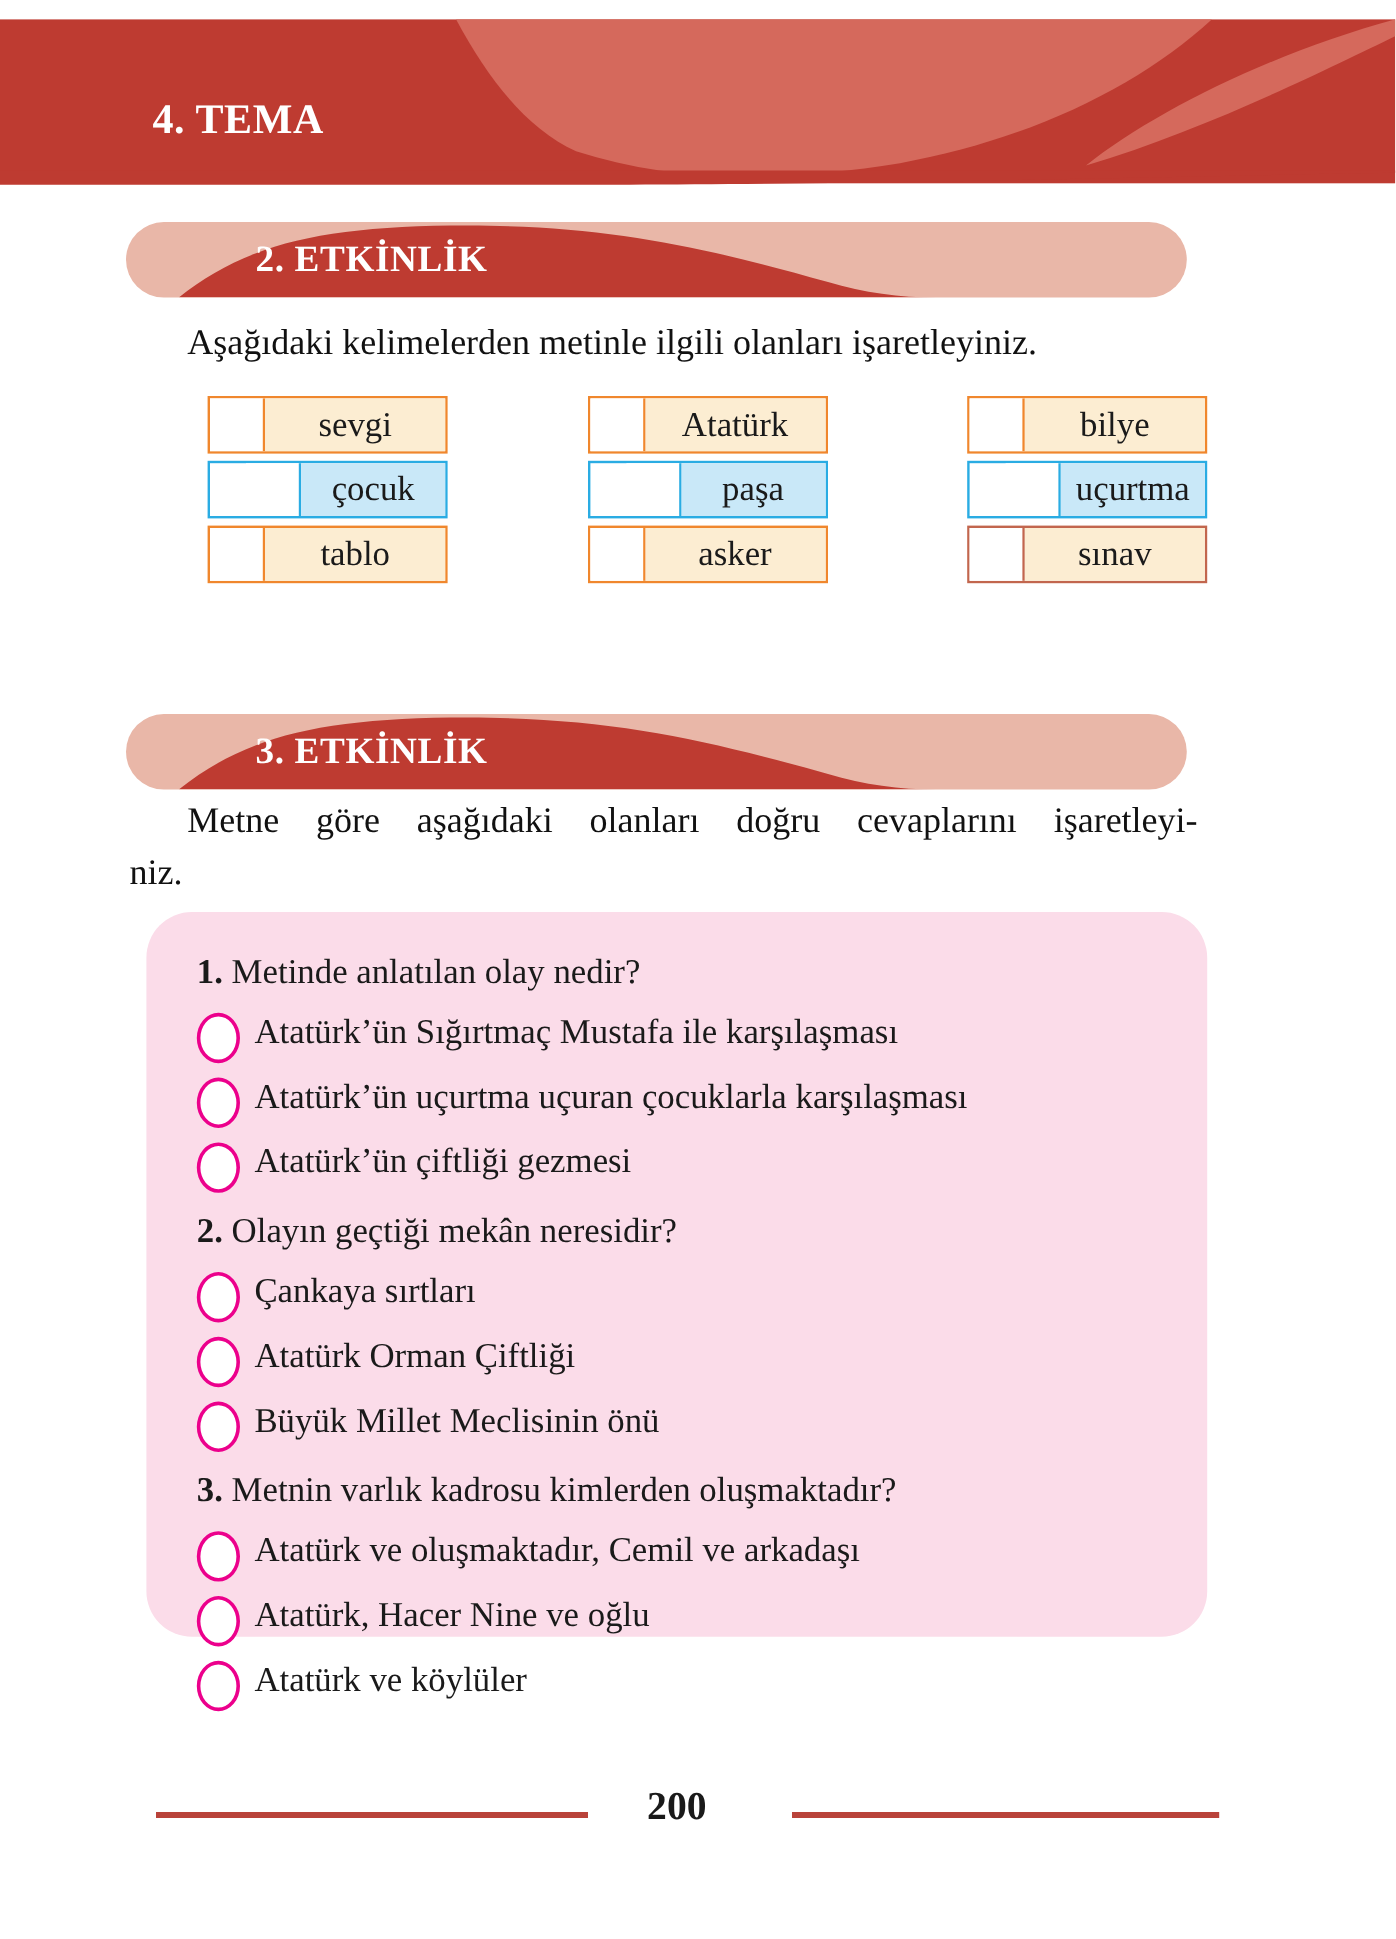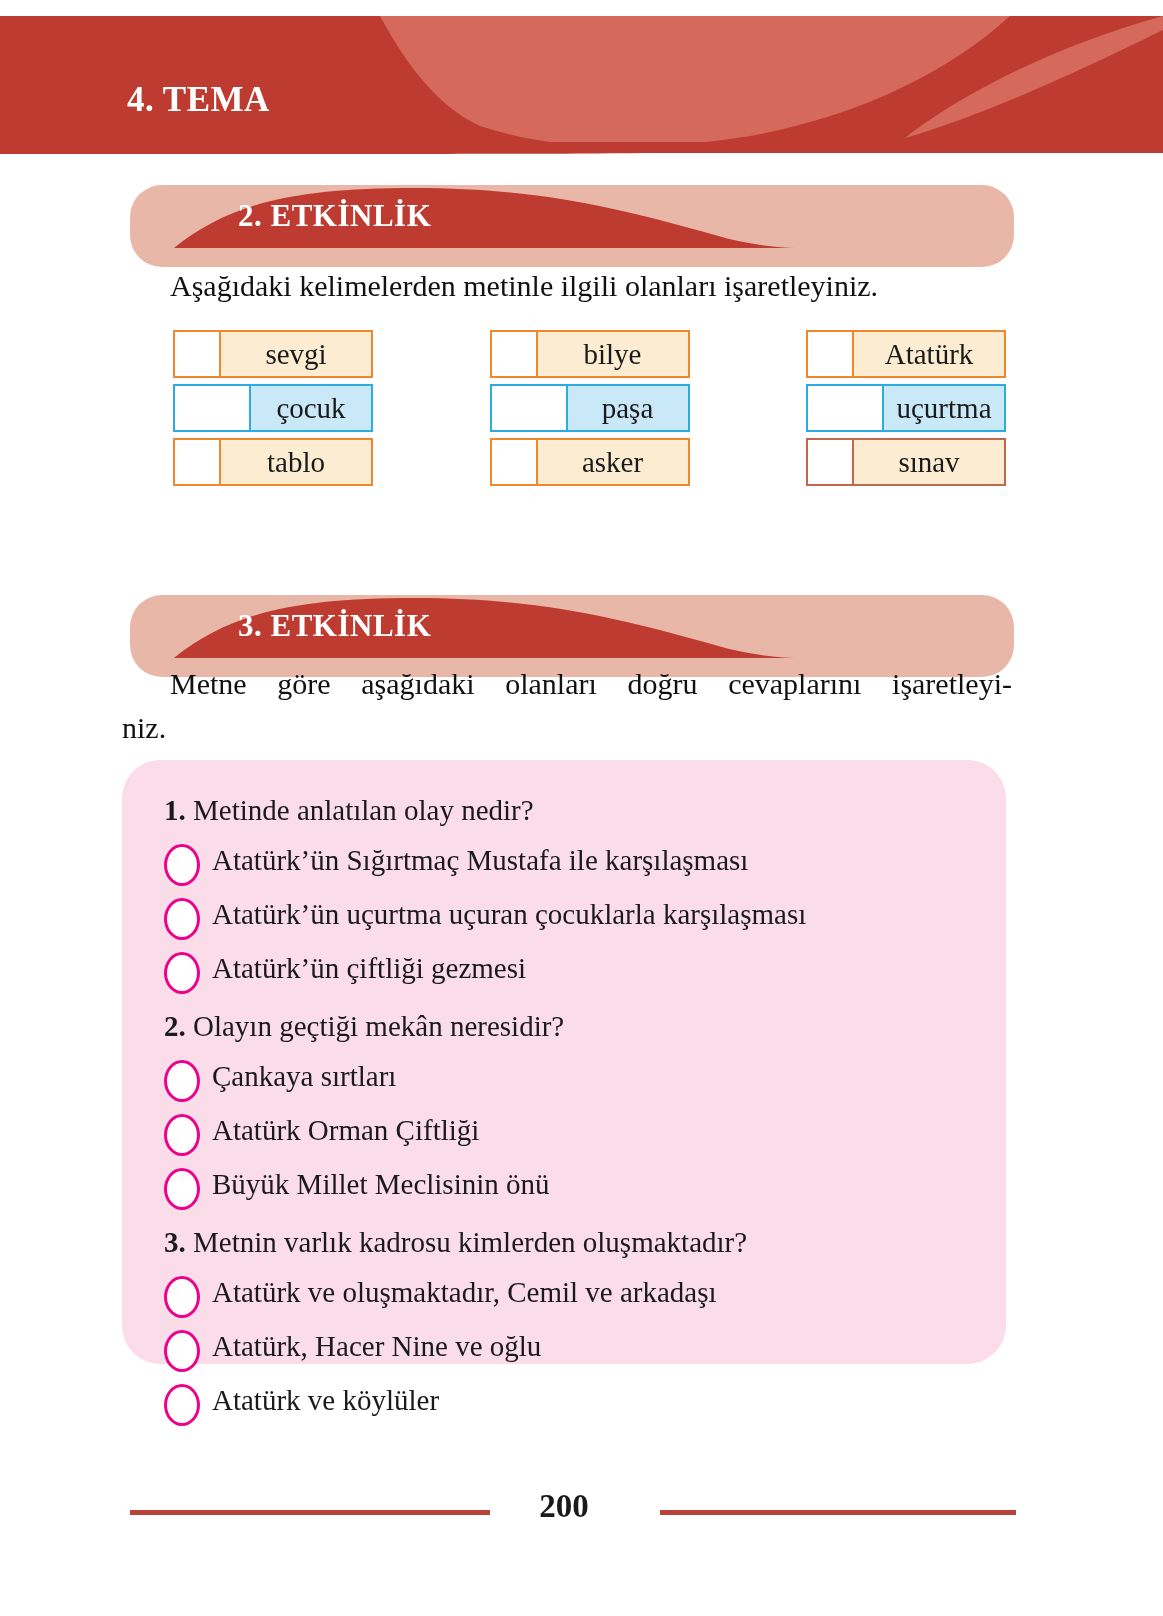--- a/index.html
+++ b/index.html
@@ -9,33 +9,33 @@
   }
   
   #header-banner{position:absolute;left:0;top:0;width:1163px;height:137px;margin-top:16px;}
   #tema-label{
     position:absolute;left:127px;top:64px;color:#fff;font-weight:bold;
     font-size:35px;letter-spacing:.5px;
   }
   #header-divider{position:absolute;left:0;top:141px;width:1163px;height:14px;}
   
   .activity-banner{
-    position:absolute;left:130px;width:884px;height:82px;
+    position:absolute;left:105px;width:884px;height:63px;
     background:var(--banner-pink,#e9b7a8);border-radius:32px;overflow:hidden;
   }
   .activity-banner svg{position:absolute;left:0;top:0;}
   .banner-label{
     position:absolute;left:108px;top:13px;color:#fff;font-weight:bold;
     font-size:31px;letter-spacing:.5px;
   }
   #banner-activity2{top:185px;}
   #banner-activity3{top:595px;}
   
   .instruction{
-    position:absolute;left:122px;width:890px;font-size:30px;line-height:44px;
+    position:absolute;left:108px;width:890px;font-size:30px;line-height:44px;
     text-indent:48px;color:#111;
   }
   #instruction2{top:264px;}
   #instruction3{top:662px;}
   #instruction3 .just-line{text-align:justify;text-align-last:justify;text-indent:48px;}
   #instruction3 .plain-line{text-indent:0;}
   
   #word-grid{
     position:absolute;left:173px;top:330px;width:833px;
     display:grid;grid-template-columns:repeat(3,200px);justify-content:space-between;
@@ -102,25 +102,25 @@
 
   <div id="instruction2" class="instruction">Aşağıdaki kelimelerden metinle ilgili olanları işaretleyiniz.</div>
 
   <div id="word-grid">
       <div class="word-box orange">
         <div class="word-checkbox"></div>
         <div class="word-label">sevgi</div>
       </div>
       <div class="word-box orange">
         <div class="word-checkbox"></div>
+        <div class="word-label">Atatürk</div>
+      </div>
+      <div class="word-box orange">
+        <div class="word-checkbox"></div>
         <div class="word-label">bilye</div>
-      </div>
-      <div class="word-box orange">
-        <div class="word-checkbox"></div>
-        <div class="word-label">Atatürk</div>
       </div>
       <div class="word-box blue">
         <div class="word-checkbox"></div>
         <div class="word-label">çocuk</div>
       </div>
       <div class="word-box blue">
         <div class="word-checkbox"></div>
         <div class="word-label">paşa</div>
       </div>
       <div class="word-box blue">

